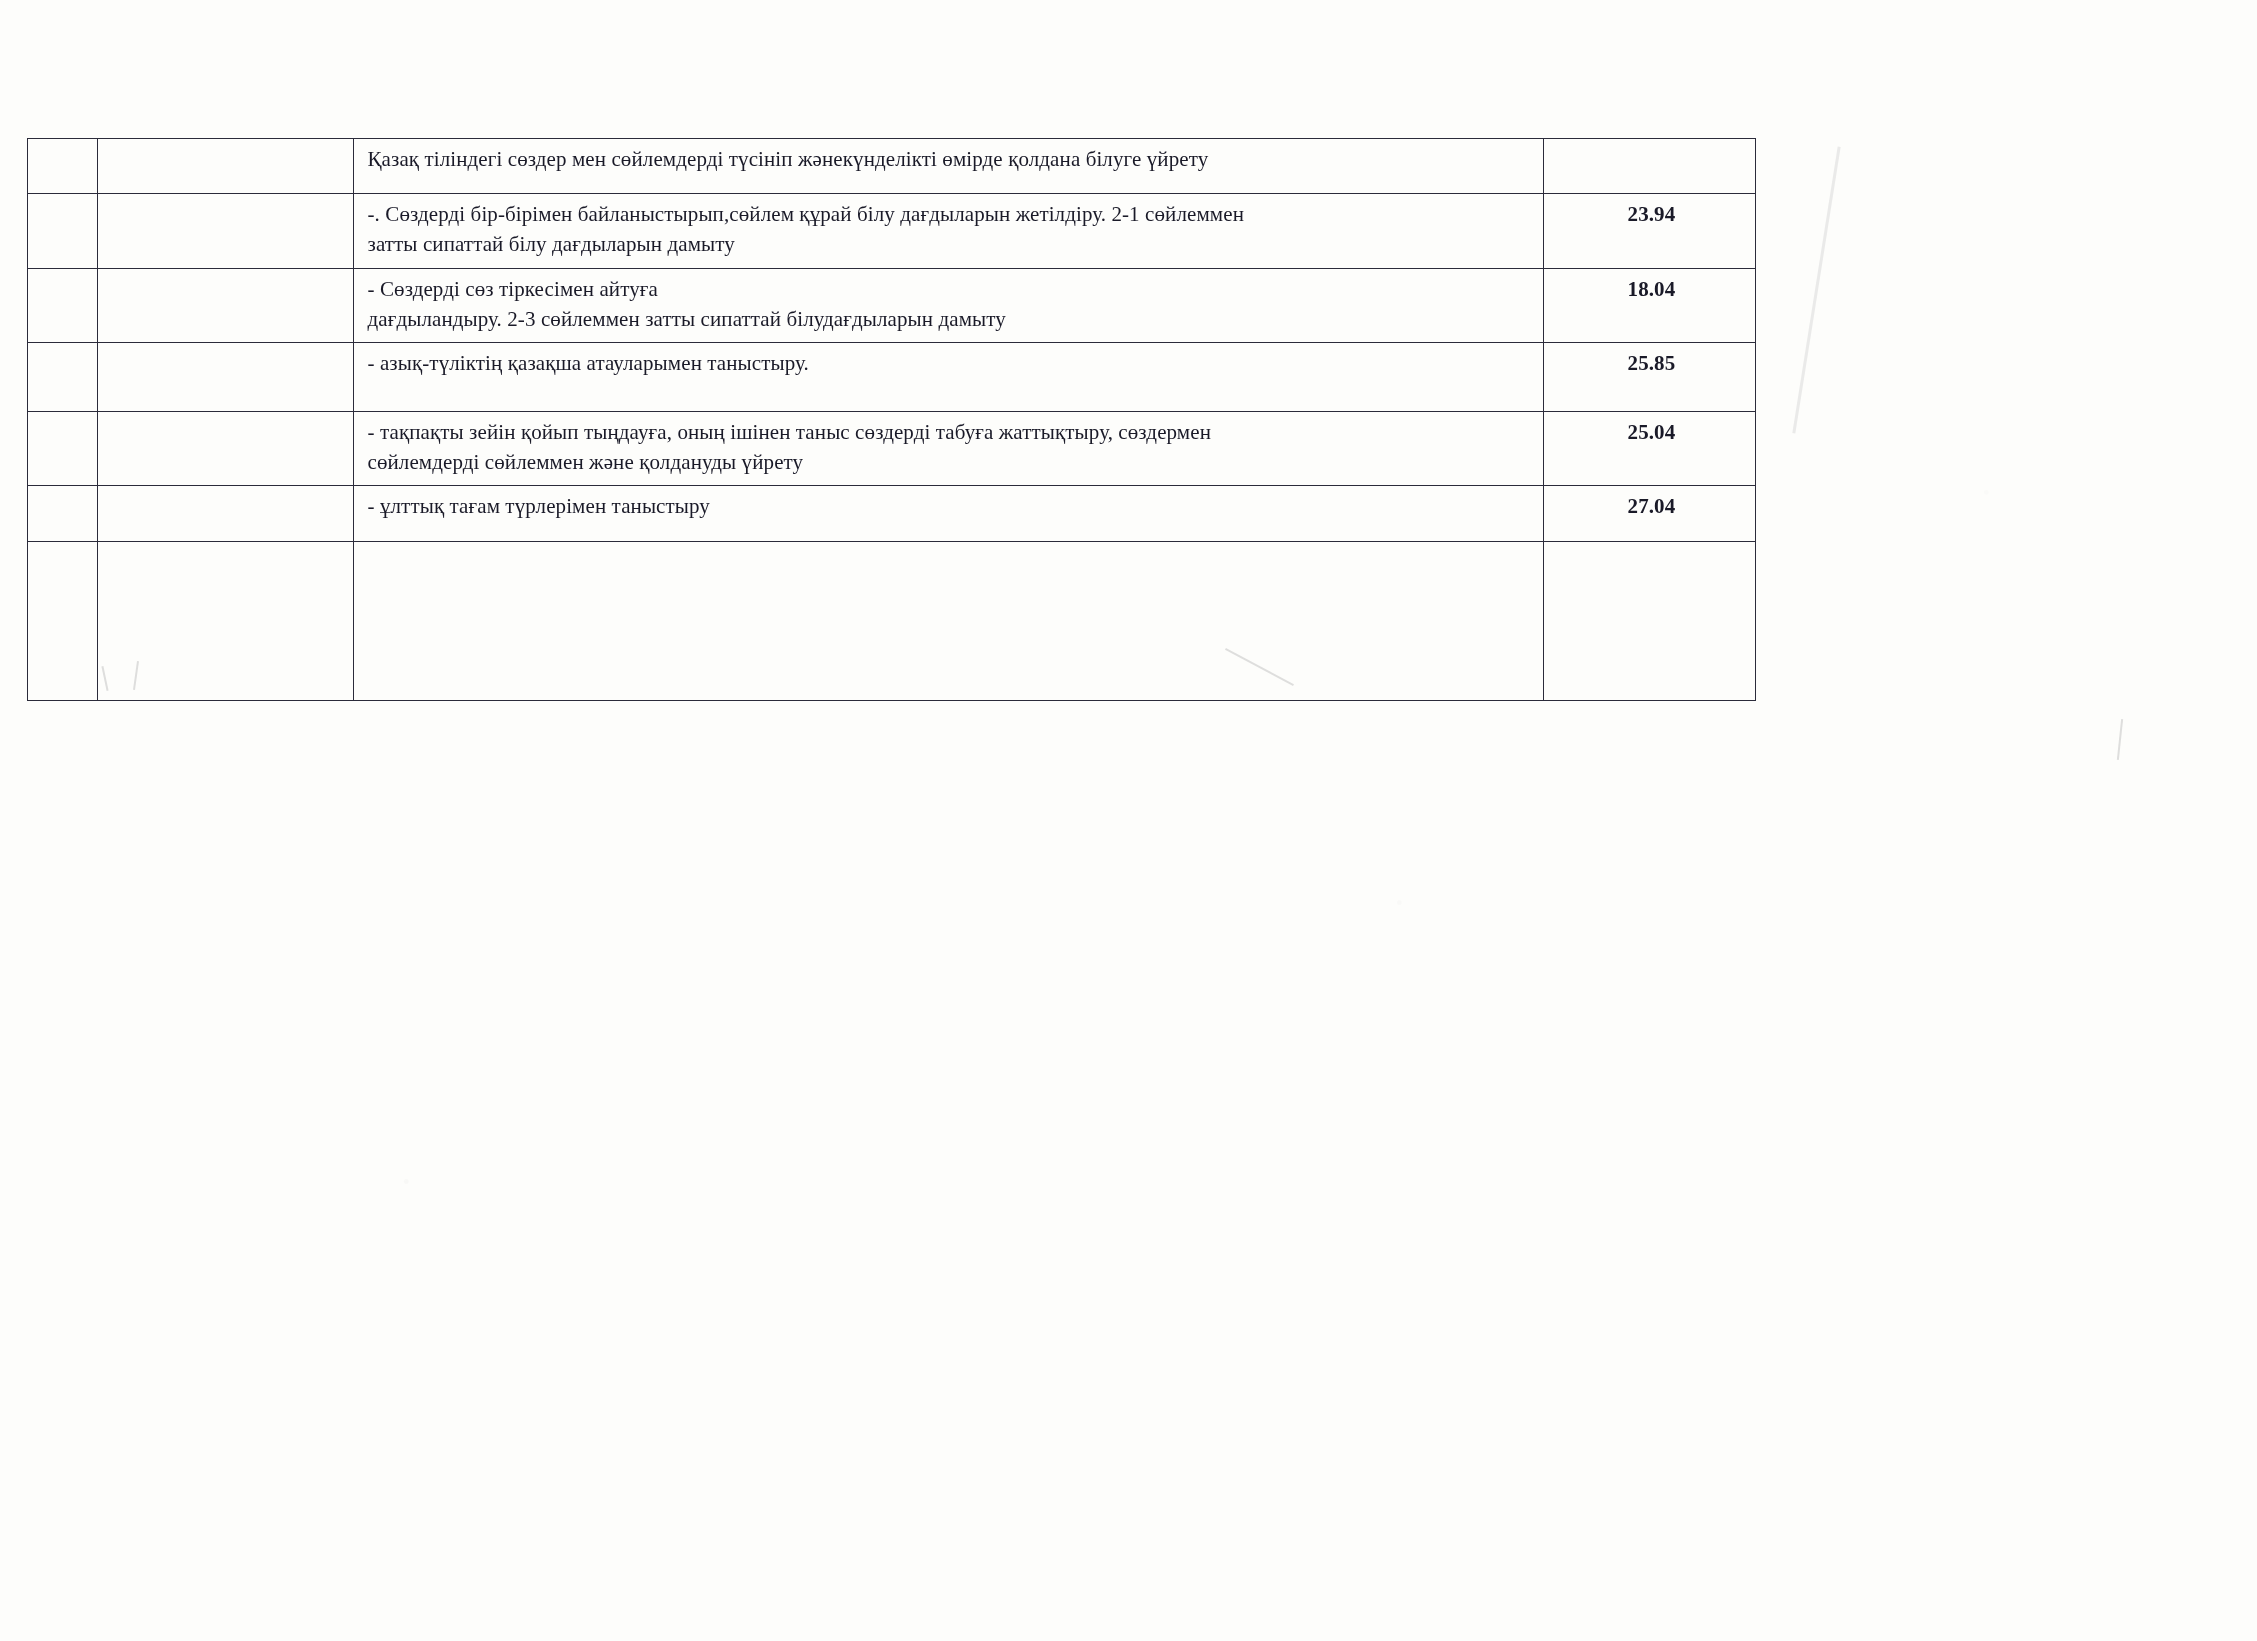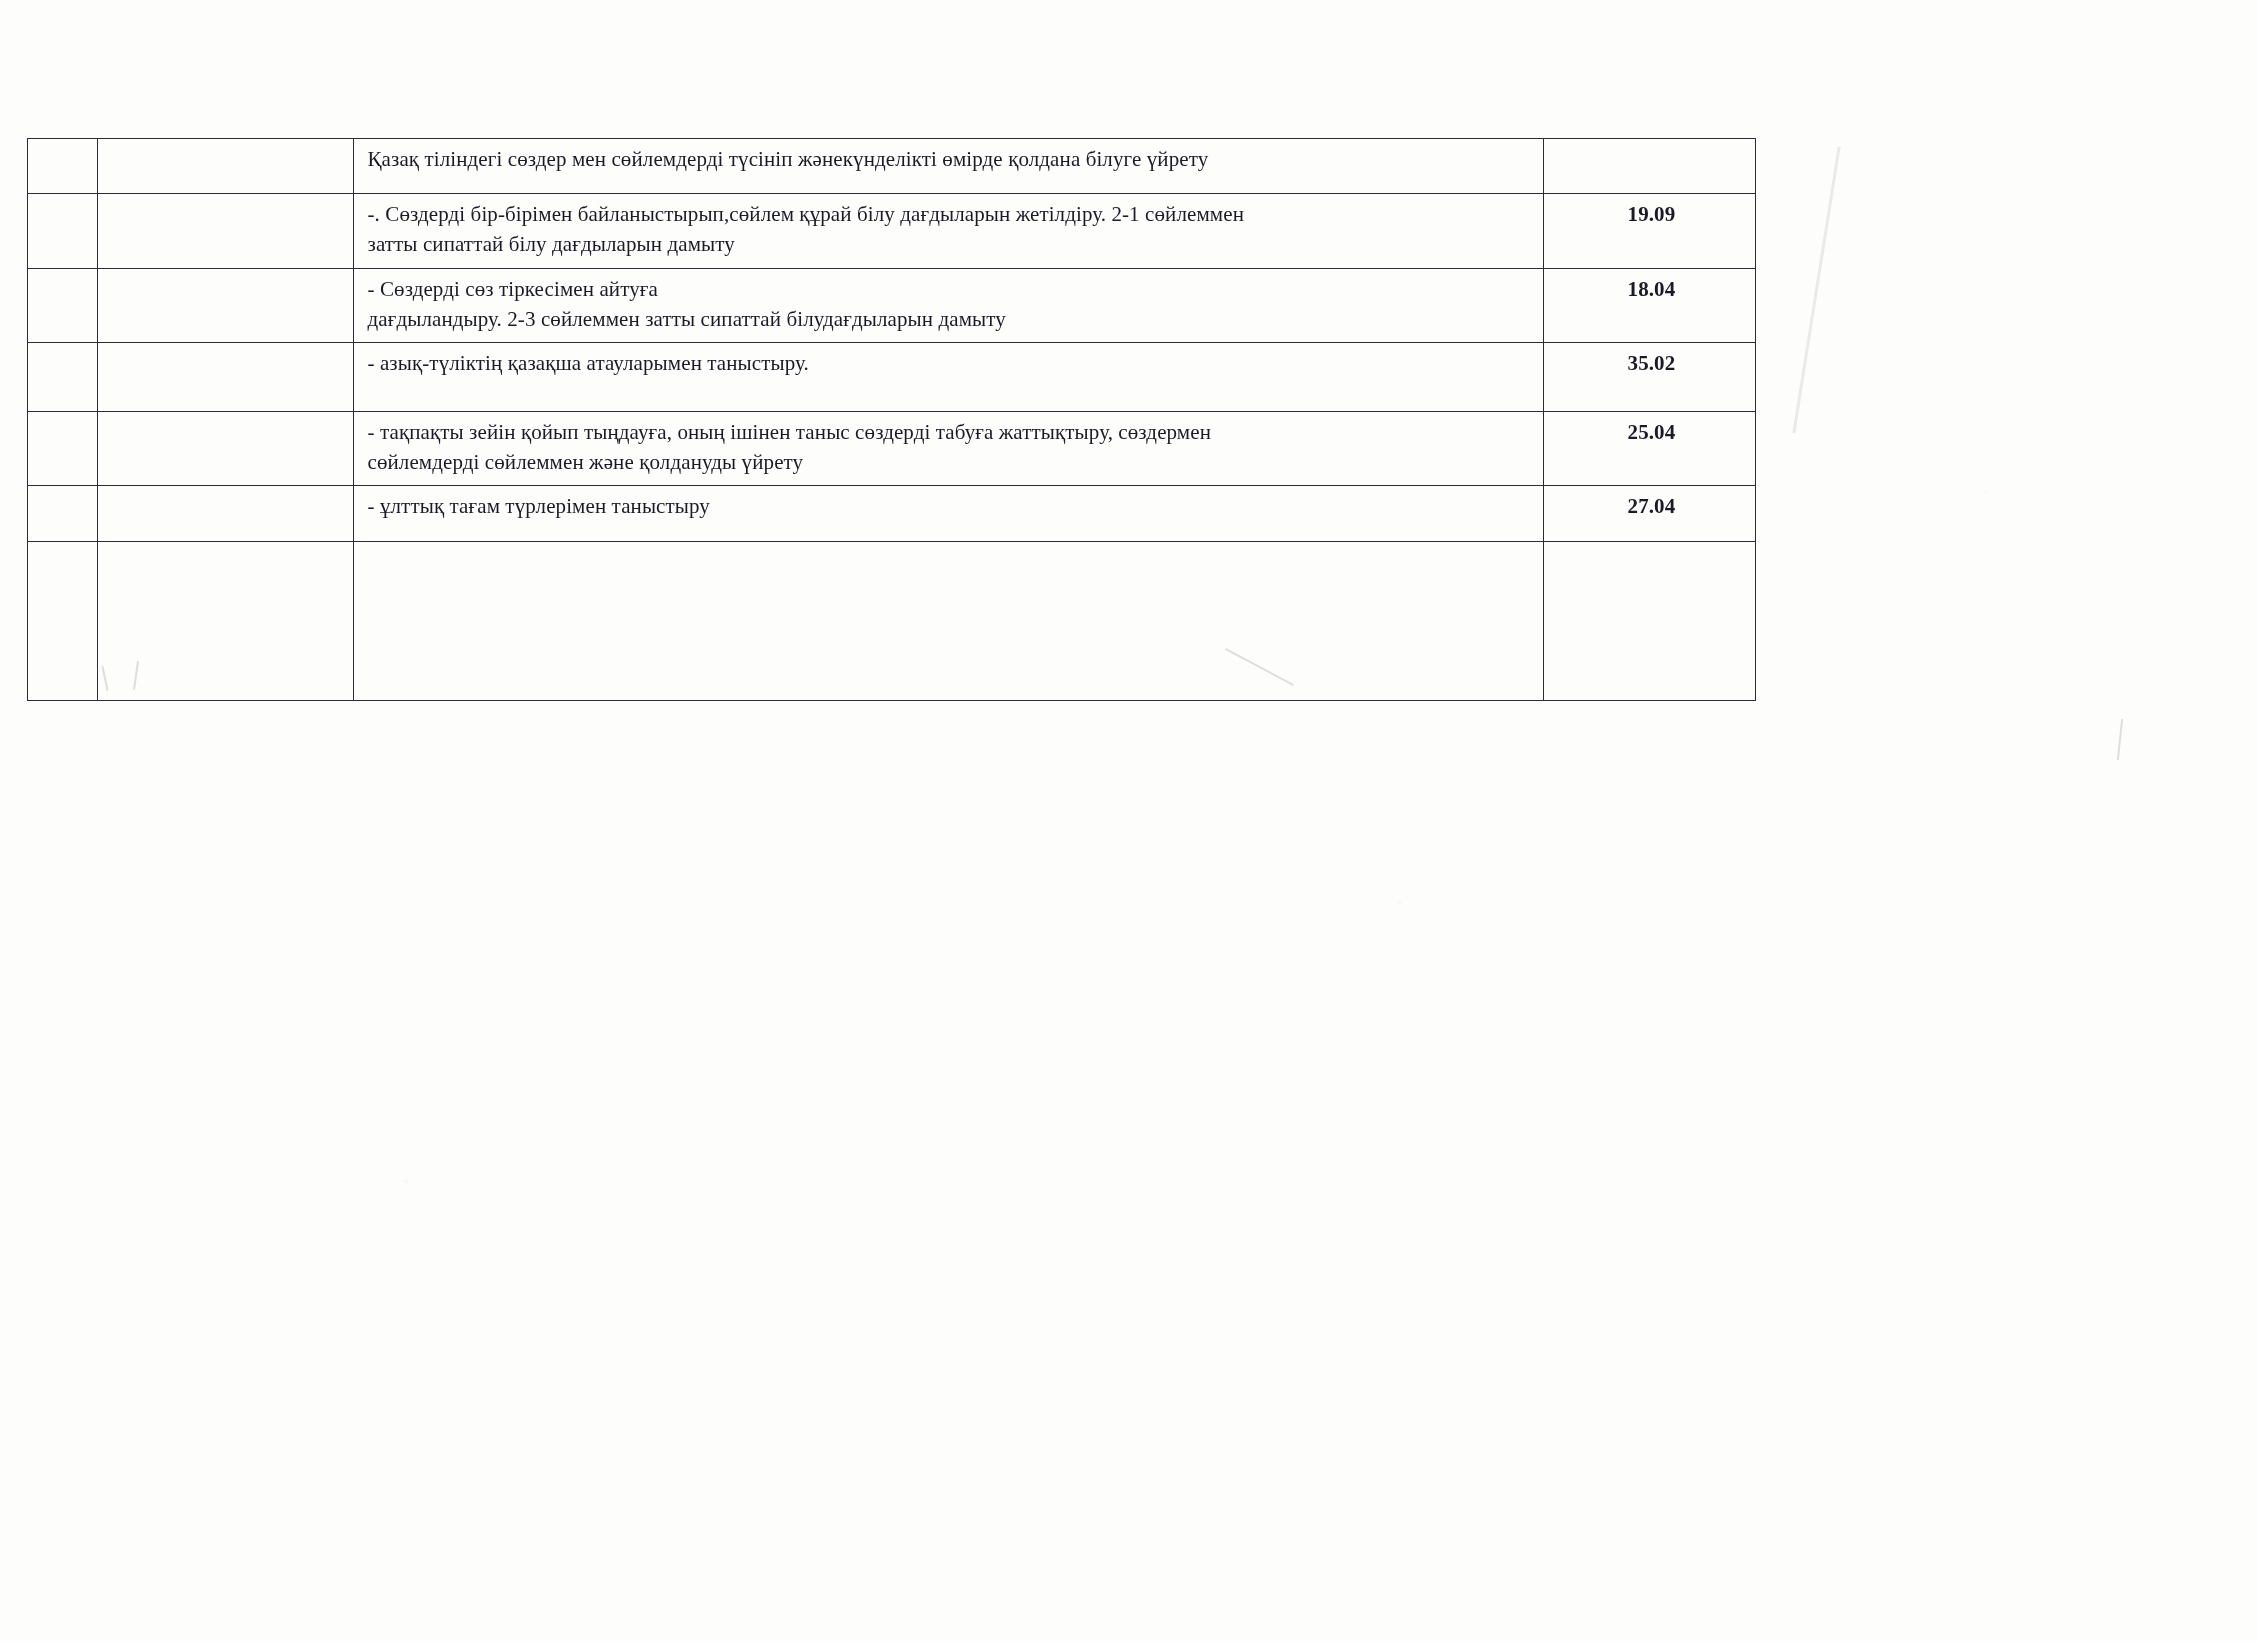--- a/index.html
+++ b/index.html
@@ -112,40 +112,40 @@
         <td class="date-cell"></td>
       </tr>
 
       <tr class="row-tall">
         <td class="cell-empty"></td>
         <td class="cell-empty"></td>
         <td class="text-cell">
           <span>-. Сөздерді бір-бірімен байланыстырып,сөйлем құрай білу дағдыларын жетілдіру. 2-1 сөйлеммен</span>
           <span class="line2">затты сипаттай білу дағдыларын дамыту</span>
         </td>
-        <td class="date-cell">19.09</td>
+        <td class="date-cell">23.94</td>
       </tr>
 
       <tr class="row-tall">
         <td class="cell-empty"></td>
         <td class="cell-empty"></td>
         <td class="text-cell">
           <span>- Сөздерді сөз тіркесімен айтуға</span>
           <span class="line2">дағдыландыру. 2-3 сөйлеммен затты сипаттай білудағдыларын дамыту</span>
         </td>
         <td class="date-cell">18.04</td>
       </tr>
 
       <tr class="row-med">
         <td class="cell-empty"></td>
         <td class="cell-empty"></td>
         <td class="text-cell">
           <span>- азық-түліктің қазақша атауларымен таныстыру.</span>
         </td>
-        <td class="date-cell">35.02</td>
+        <td class="date-cell">25.85</td>
       </tr>
 
       <tr class="row-tall">
         <td class="cell-empty"></td>
         <td class="cell-empty"></td>
         <td class="text-cell">
           <span>- тақпақты зейін қойып тыңдауға, оның ішінен таныс сөздерді табуға жаттықтыру, сөздермен</span>
           <span class="line2">сөйлемдерді сөйлеммен және қолдануды үйрету</span>
         </td>
         <td class="date-cell">25.04</td>

